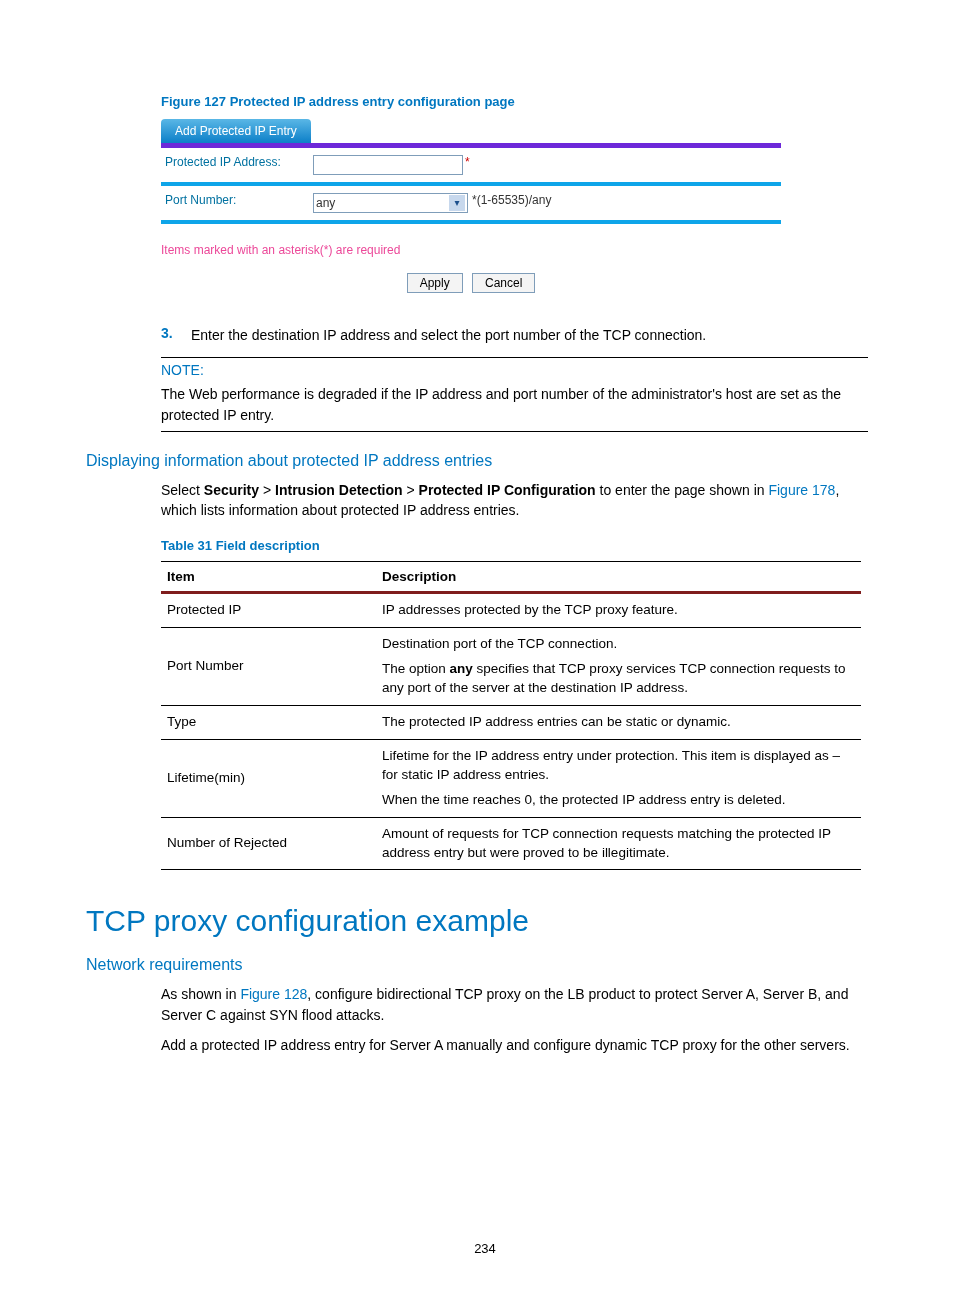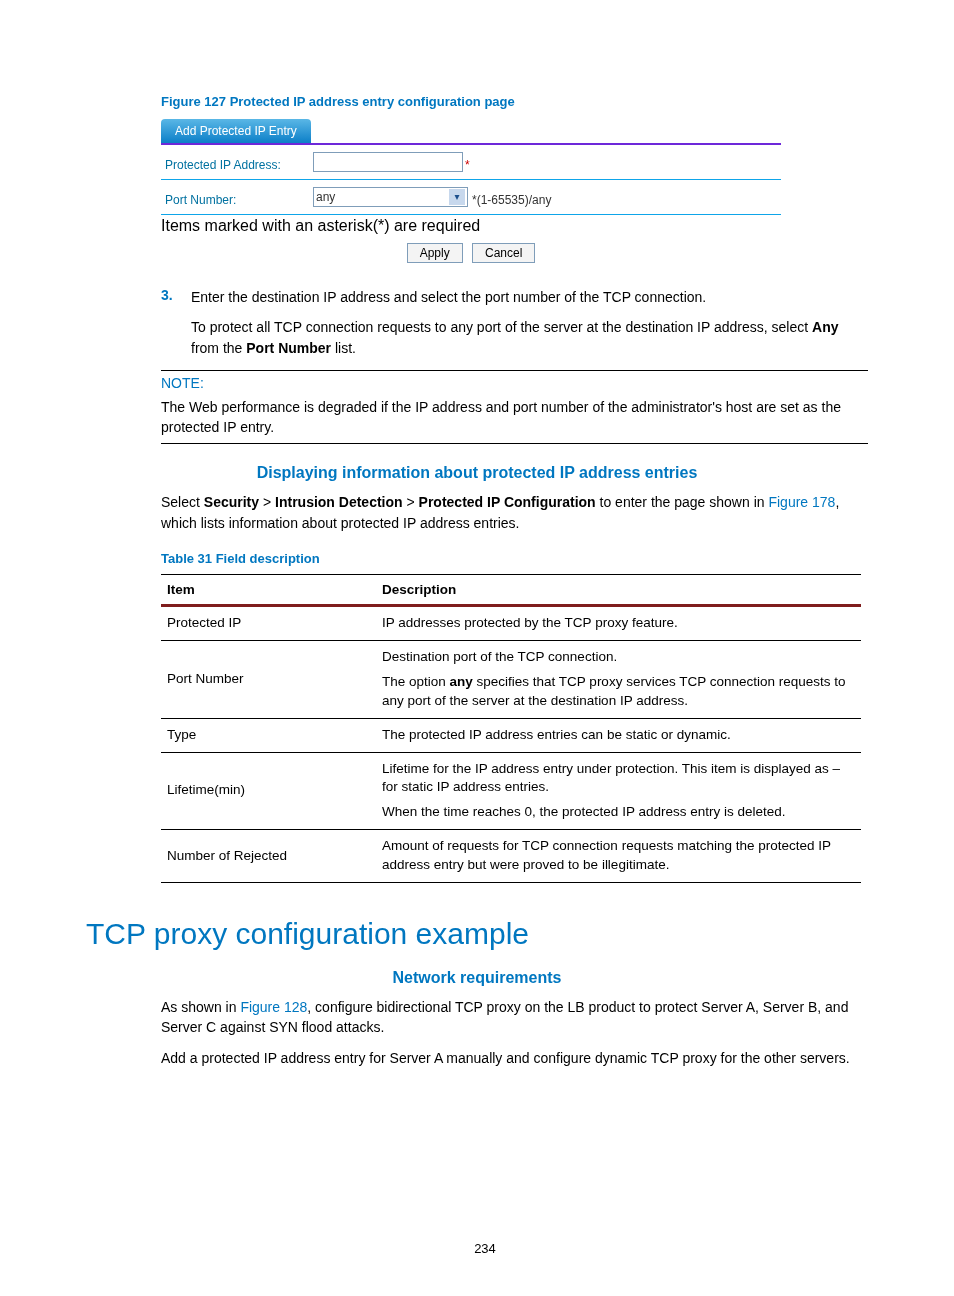--- a/index.html
+++ b/index.html
@@ -23,37 +23,37 @@
     margin: 4px 0 10px 75px;
   }
   .config-panel {
     margin-left: 75px;
     width: 620px;
     font-size: 12px;
     color: #333;
   }
   .tab-header {
     display: flex;
-    border-bottom: 2px solid #6d28d9;
+    border-bottom: 5px solid #6d28d9;
     align-items: center;
   }
   .tab-active {
     background: linear-gradient(#5ab7e6, #0c7fc8);
     color: #fff;
     padding: 5px 14px;
     border-radius: 4px 4px 0 0;
     font-size: 12px;
     min-width: 148px;
     text-align: center;
   }
   .form-row {
     display: flex;
-    align-items: flex-end;
+    align-items: flex-start;
     padding: 7px 4px;
-    border-bottom: 1px solid #0ea5e9;
+    border-bottom: 4px solid #0ea5e9;
   }
   .form-label {
     width: 148px;
     color: #0071a0;
     font-size: 12px;
   }
   .form-input {
     width: 150px;
     height: 20px;
     border: 1px solid #7f9db9;
@@ -84,34 +84,35 @@
     color: #c00;
     margin-left: 2px;
     font-size: 12px;
   }
   .hint-text {
     color: #333;
     font-size: 12px;
     margin-left: 4px;
   }
   .items-note {
-    color: #000000;
-    font-size: 16px;
+    color: #ec4899;
+    font-size: 12px;
     padding: 2px 0;
+    margin-top: 17px;
   }
   .btn-row {
     text-align: center;
     margin-top: 6px;
   }
   .ui-btn {
     padding: 2px 12px;
     font-size: 12px;
     border: 1px solid #7f9db9;
     background: #f4f4f4;
-    margin: 0 3px;
+    margin: 8px 3px;
   }
   .step-block {
     margin: 24px 0 10px 75px;
   }
   .step-row {
     display: flex;
     margin-bottom: 10px;
   }
   .step-num {
     color: #0077c0;
@@ -131,24 +132,23 @@
     font-size: 14px;
     margin: 4px 0 6px 75px;
   }
   .note-body {
     margin: 0 0 6px 75px;
     line-height: 1.45;
   }
   .hr-bot { border: 0; border-top: 1px solid #000; margin: 6px 0 20px 75px; }
   .h3 {
     color: #0077c0;
-    font-weight: bold;
+    font-weight: normal;
     font-size: 16px;
     margin: 18px 0 10px 0;
-    text-align: center;
   }
   .body-text {
     margin: 0 0 10px 75px;
     line-height: 1.45;
   }
   .link { color: #0077c0; }
   .table-caption {
     color: #0077c0;
     font-weight: bold;
     font-size: 13px;
@@ -218,23 +218,20 @@
     <div class="btn-row">
       <button class="ui-btn">Apply</button>
       <button class="ui-btn">Cancel</button>
     </div>
   </div>
 
   <div class="step-block">
     <div class="step-row">
       <div class="step-num">3.</div>
       <div class="step-text">Enter the destination IP address and select the port number of the TCP connection.</div>
-    </div>
-    <div class="step-text indent">
-      <span>To protect all TCP connection requests to any port of the server at the destination IP address, select </span><span class="bold">Any</span><span> from the </span><span class="bold">Port Number</span><span> list.</span>
     </div>
   </div>
 
   <hr class="hr-top">
   <div class="note-label">NOTE:</div>
   <div class="note-body">The Web performance is degraded if the IP address and port number of the administrator's host are set as the protected IP entry.</div>
   <hr class="hr-bot">
 
   <div class="h3">Displaying information about protected IP address entries</div>
   <div class="body-text">

